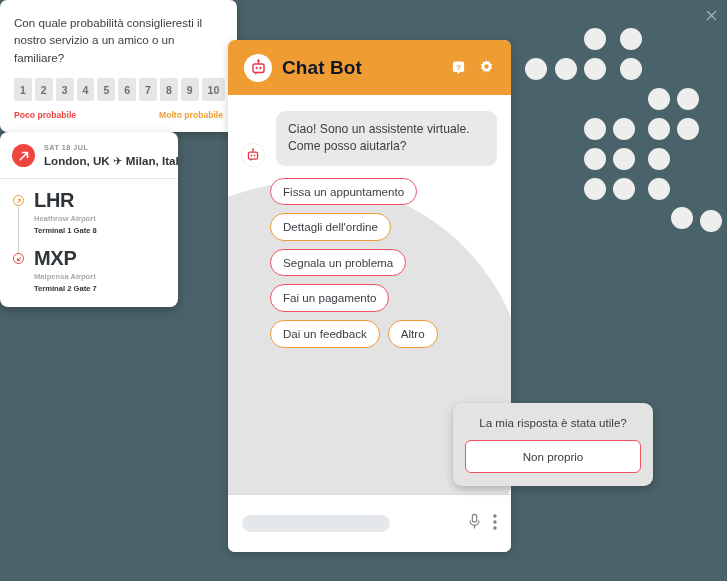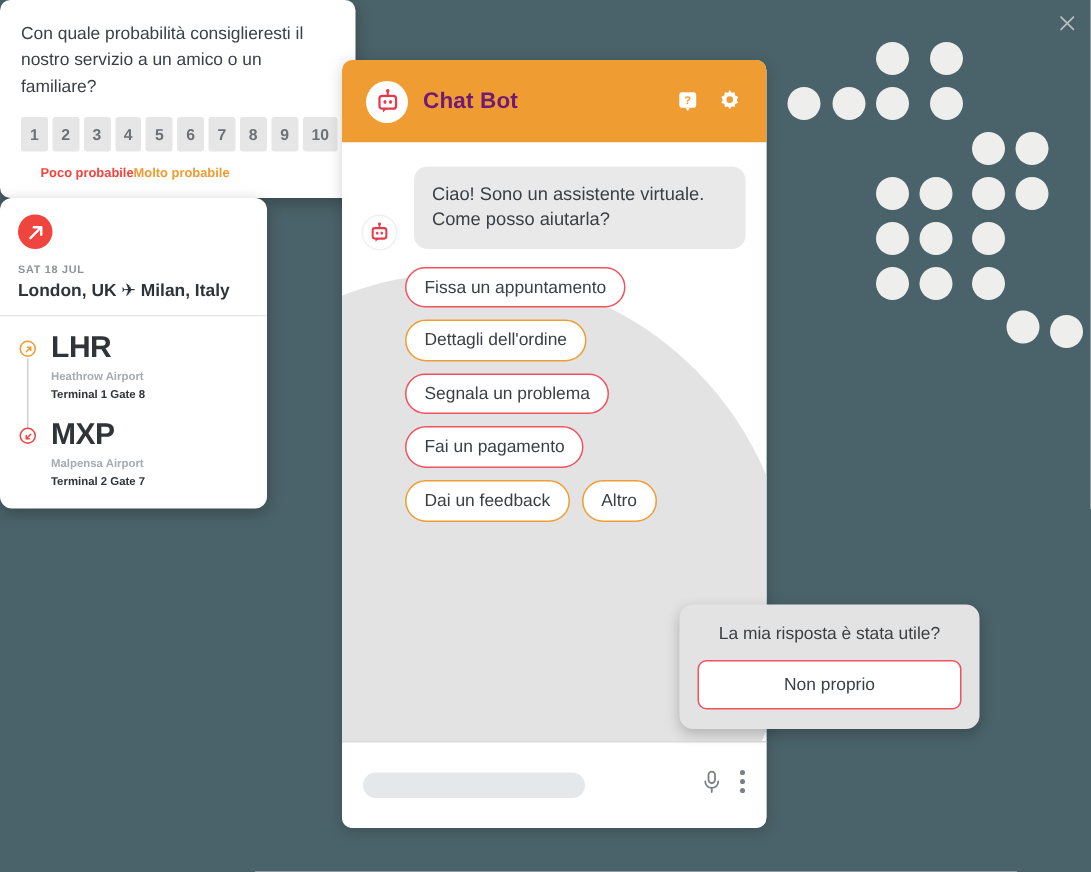--- a/index.html
+++ b/index.html
@@ -28,21 +28,21 @@
   }
   #chat-header{
     height:55px;background:#ef9c33;flex:0 0 auto;
     display:flex;align-items:center;padding:0 16px;box-sizing:border-box;
   }
   #chat-header .av{
     width:28px;height:28px;border-radius:50%;background:#fff;
     display:flex;align-items:center;justify-content:center;flex:0 0 auto;
   }
   #chat-header .title{
-    color:#701a75;font-size:15px;font-weight:bold;margin-left:10px;flex:1 1 auto;
+    color:#0f172a;font-size:19px;font-weight:bold;margin-left:10px;flex:1 1 auto;
     letter-spacing:.1px;
   }
   #chat-header .hicon{margin-left:12px;display:flex;align-items:center;cursor:pointer;}
   #chat-body{
     position:relative;flex:1 1 auto;background:#fff;overflow:hidden;
   }
   
   #blob{
     position:absolute;left:-140px;bottom:-128px;width:440px;height:440px;
     border-radius:50%;background:#e3e3e3;
@@ -96,39 +96,39 @@
   #nps-close{
     position:absolute;right:10px;top:10px;color:#b9bcbe;font-size:13px;
     line-height:1;cursor:pointer;
   }
   #nps-scale{display:flex;gap:3px;margin-top:12px;}
   .nps-btn{
     flex:1 1 0;background:#e6e6e6;border:none;border-radius:2px;height:23px;
     font-size:10.5px;color:#6b7176;cursor:pointer;font-family:inherit;font-weight:bold;
     display:flex;align-items:center;justify-content:center;
   }
-  #nps-legend{display:flex;justify-content:flex-start;margin-top:9px;font-size:8.6px;font-weight:bold;margin-left:13px;}
+  #nps-legend{display:flex;justify-content:space-between;margin-top:9px;font-size:8.6px;font-weight:bold;}
   #nps-legend .low{color:#f0453f;}
   #nps-legend .high{color:#ef9c33;}
   
   #feedback-card{left:453px;top:403px;width:200px;padding:13px 12px;box-sizing:border-box;}
   #feedback-card .q{font-size:11.6px;color:#3b4045;text-align:center;}
   #feedback-btns{display:flex;gap:8px;margin-top:11px;}
   .fb-btn{
     flex:1 1 0;background:#fff;border-radius:6px;padding:9px 4px;font-size:11.6px;
     color:#3b4045;text-align:center;cursor:pointer;font-family:inherit;
   }
   .fb-btn.orange{border:1.7px solid #ef9c33;}
   .fb-btn.red{border:1.7px solid #f0525f;}
   
   #flight-card{
     left:529px;top:219px;width:178px;background:#fff;border-radius:8px;
     box-shadow:0 3px 10px rgba(0,0,0,.25);overflow:hidden;
   }
-  #flight-head{display:flex;align-items:flex-start;gap:9px;padding:11px 27px 10px 12px;border-bottom:1px solid #e8e8e8;flex-direction:column;}
+  #flight-head{display:flex;align-items:center;gap:9px;padding:11px 27px 10px 12px;border-bottom:1px solid #e8e8e8;}
   #flight-badge{
     width:23px;height:23px;border-radius:50%;background:#f0453f;flex:0 0 auto;
     display:flex;align-items:center;justify-content:center;
   }
   #flight-date{font-size:7.2px;font-weight:bold;color:#8d9296;letter-spacing:.5px;}
   #flight-route{font-size:11.6px;font-weight:bold;color:#2f3438;margin-top:2px;white-space:nowrap;}
   #flight-body{padding:11px 12px 14px 12px;position:relative;}
   .leg{display:flex;gap:9px;position:relative;}
   .leg + .leg{margin-top:13px;}
   .leg-marker{width:13px;flex:0 0 auto;display:flex;justify-content:center;padding-top:5px;}

